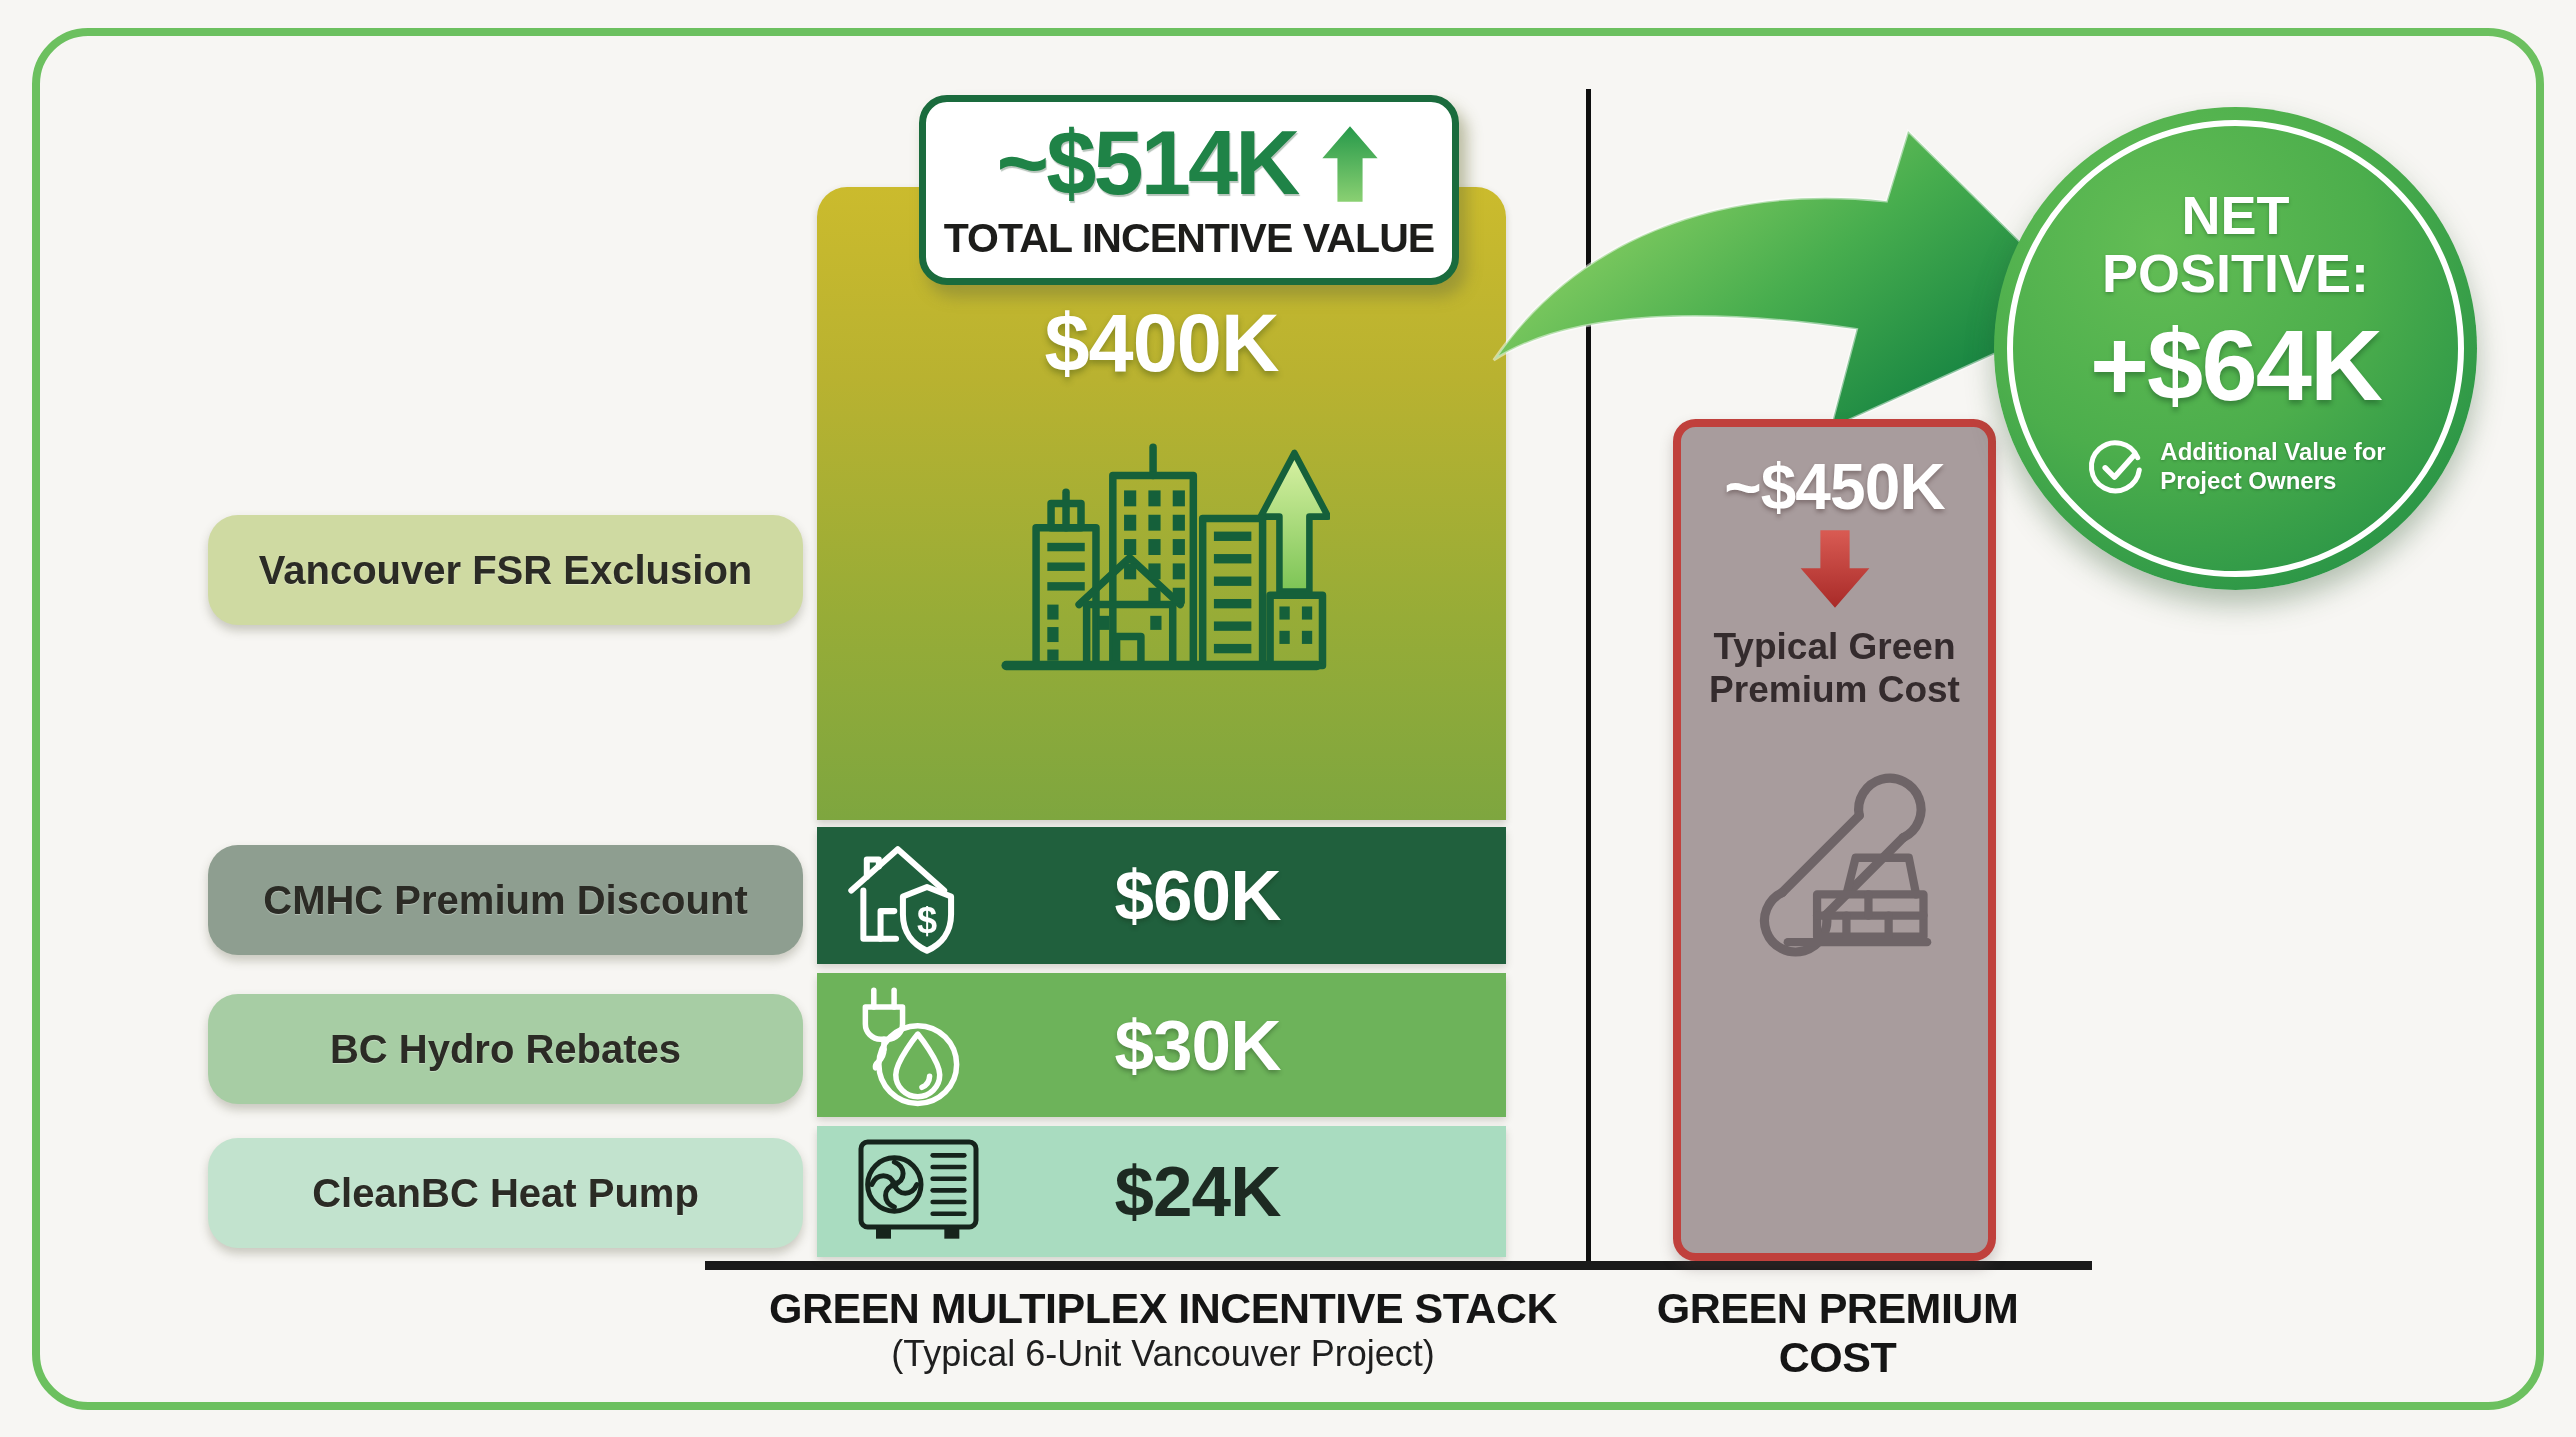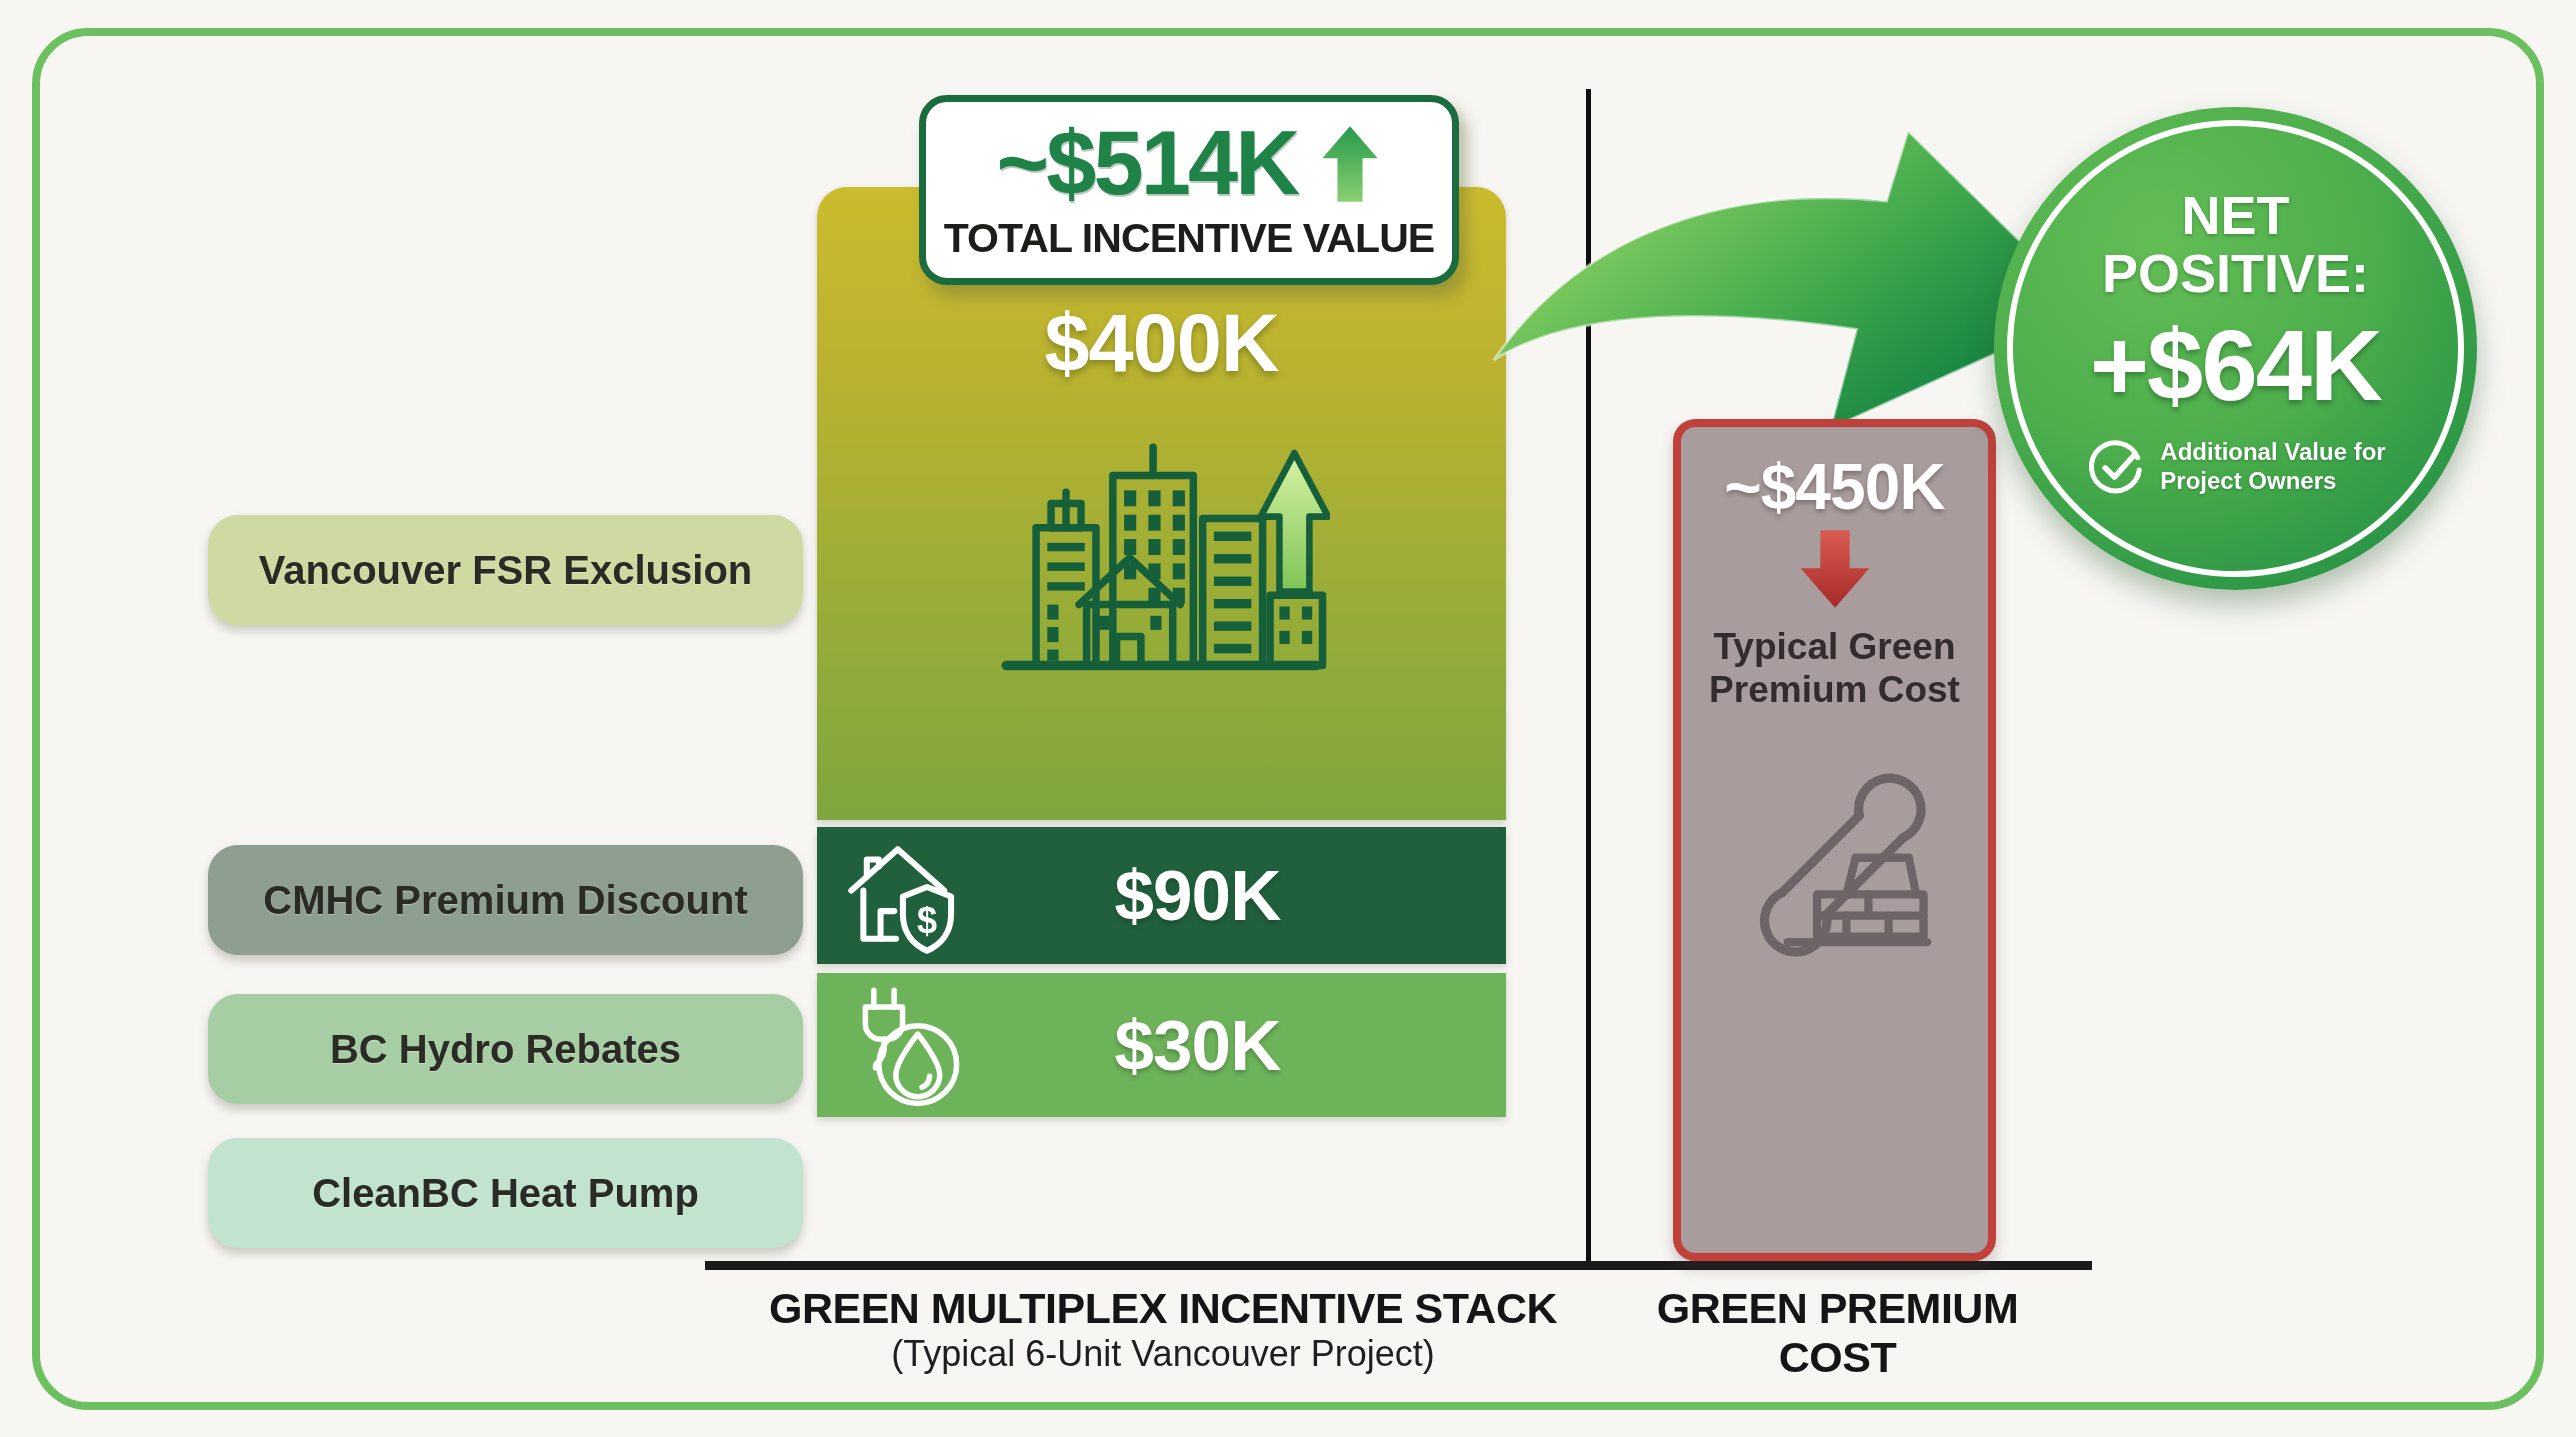--- a/index.html
+++ b/index.html
@@ -225,39 +225,61 @@
       <svg class="seg-icon" width="129" height="129" viewBox="0 0 150 150" fill="none">
         <g stroke="#ffffff" stroke-width="7" stroke-linecap="round" stroke-linejoin="round">
           <path d="M12 68 L66 20 L120 68"></path>
           <path d="M30 52 V32 H44 V40"></path>
           <path d="M26 68 V124 H64"></path>
           <path d="M46 124 V92 H62"></path>
           <path d="M100 64 L128 75 V96 C128 117 116 131 100 138 C84 131 72 117 72 96 V75 Z"></path>
         </g>
         <text x="100" y="117" font-size="42" font-weight="bold" fill="#ffffff" text-anchor="middle" font-family="Liberation Sans, DejaVu Sans, sans-serif">$</text>
       </svg>
-      <div class="seg-value">$90K</div>
+      <div class="seg-value">$60K</div>
     </div>
 
     <div class="seg seg3">
       <svg class="seg-icon" width="131" height="131" viewBox="0 0 155 155" fill="none">
         <g stroke="#ffffff" stroke-width="6.5" stroke-linecap="round" stroke-linejoin="round">
           <path d="M40 12 V32"></path>
             <path d="M64 12 V32"></path>
           <path d="M30 32 H74 V52 C74 62 66 70 56 70 H48 C38 70 30 62 30 52 Z"></path>
           <path d="M52 70 V82"></path>
           <path d="M52 82 C52 98 40 96 42 104"></path>
           <circle cx="92" cy="100" r="46"></circle>
           <path d="M92 64 C92 64 66 96 66 112 A26 26 0 0 0 118 112 C118 96 92 64 92 64 Z"></path>
           <path d="M106 114 A15 15 0 0 1 97 127"></path>
         </g>
       </svg>
       <div class="seg-value">$30K</div>
     </div>
 
+    <div class="seg seg4">
+      <svg class="seg-icon" width="125" height="110" viewBox="0 0 150 132" fill="none">
+        <g stroke="#16241c" stroke-width="6" stroke-linecap="round" stroke-linejoin="round">
+          <rect x="6" y="6" width="138" height="102" rx="8"></rect>
+          <circle cx="46" cy="57" r="32"></circle>
+          <path d="M46 30 C60 36 60 52 46 57 C32 62 32 78 46 84"></path>
+          <path d="M19 57 C25 43 41 43 46 57 C51 71 67 71 73 57"></path>
+          <line x1="92" y1="22" x2="130" y2="22" stroke-width="5.5"></line>
+          <line x1="92" y1="36" x2="130" y2="36" stroke-width="5.5"></line>
+          <line x1="92" y1="50" x2="130" y2="50" stroke-width="5.5"></line>
+          <line x1="92" y1="64" x2="130" y2="64" stroke-width="5.5"></line>
+          <line x1="92" y1="78" x2="130" y2="78" stroke-width="5.5"></line>
+          <line x1="92" y1="92" x2="130" y2="92" stroke-width="5.5"></line>
+        </g>
+        <g fill="#16241c">
+          <rect x="24" y="108" width="18" height="14"></rect>
+            <rect x="106" y="108" width="18" height="14"></rect>
+          <circle cx="46" cy="57" r="5"></circle>
+        </g>
+      </svg>
+      <div class="seg-value">$24K</div>
+    </div>
   </div>
 
   <svg class="swoosh" width="646" height="346" viewBox="1570 110 690 370" fill="none">
     <defs>
       <linearGradient id="swg" gradientUnits="userSpaceOnUse" x1="1750" y1="150" x2="2000" y2="470">
         <stop offset="0" stop-color="#8ed264"></stop>
         <stop offset="0.55" stop-color="#47ad4e"></stop>
         <stop offset="1" stop-color="#1b8843"></stop>
       </linearGradient>
     </defs>

